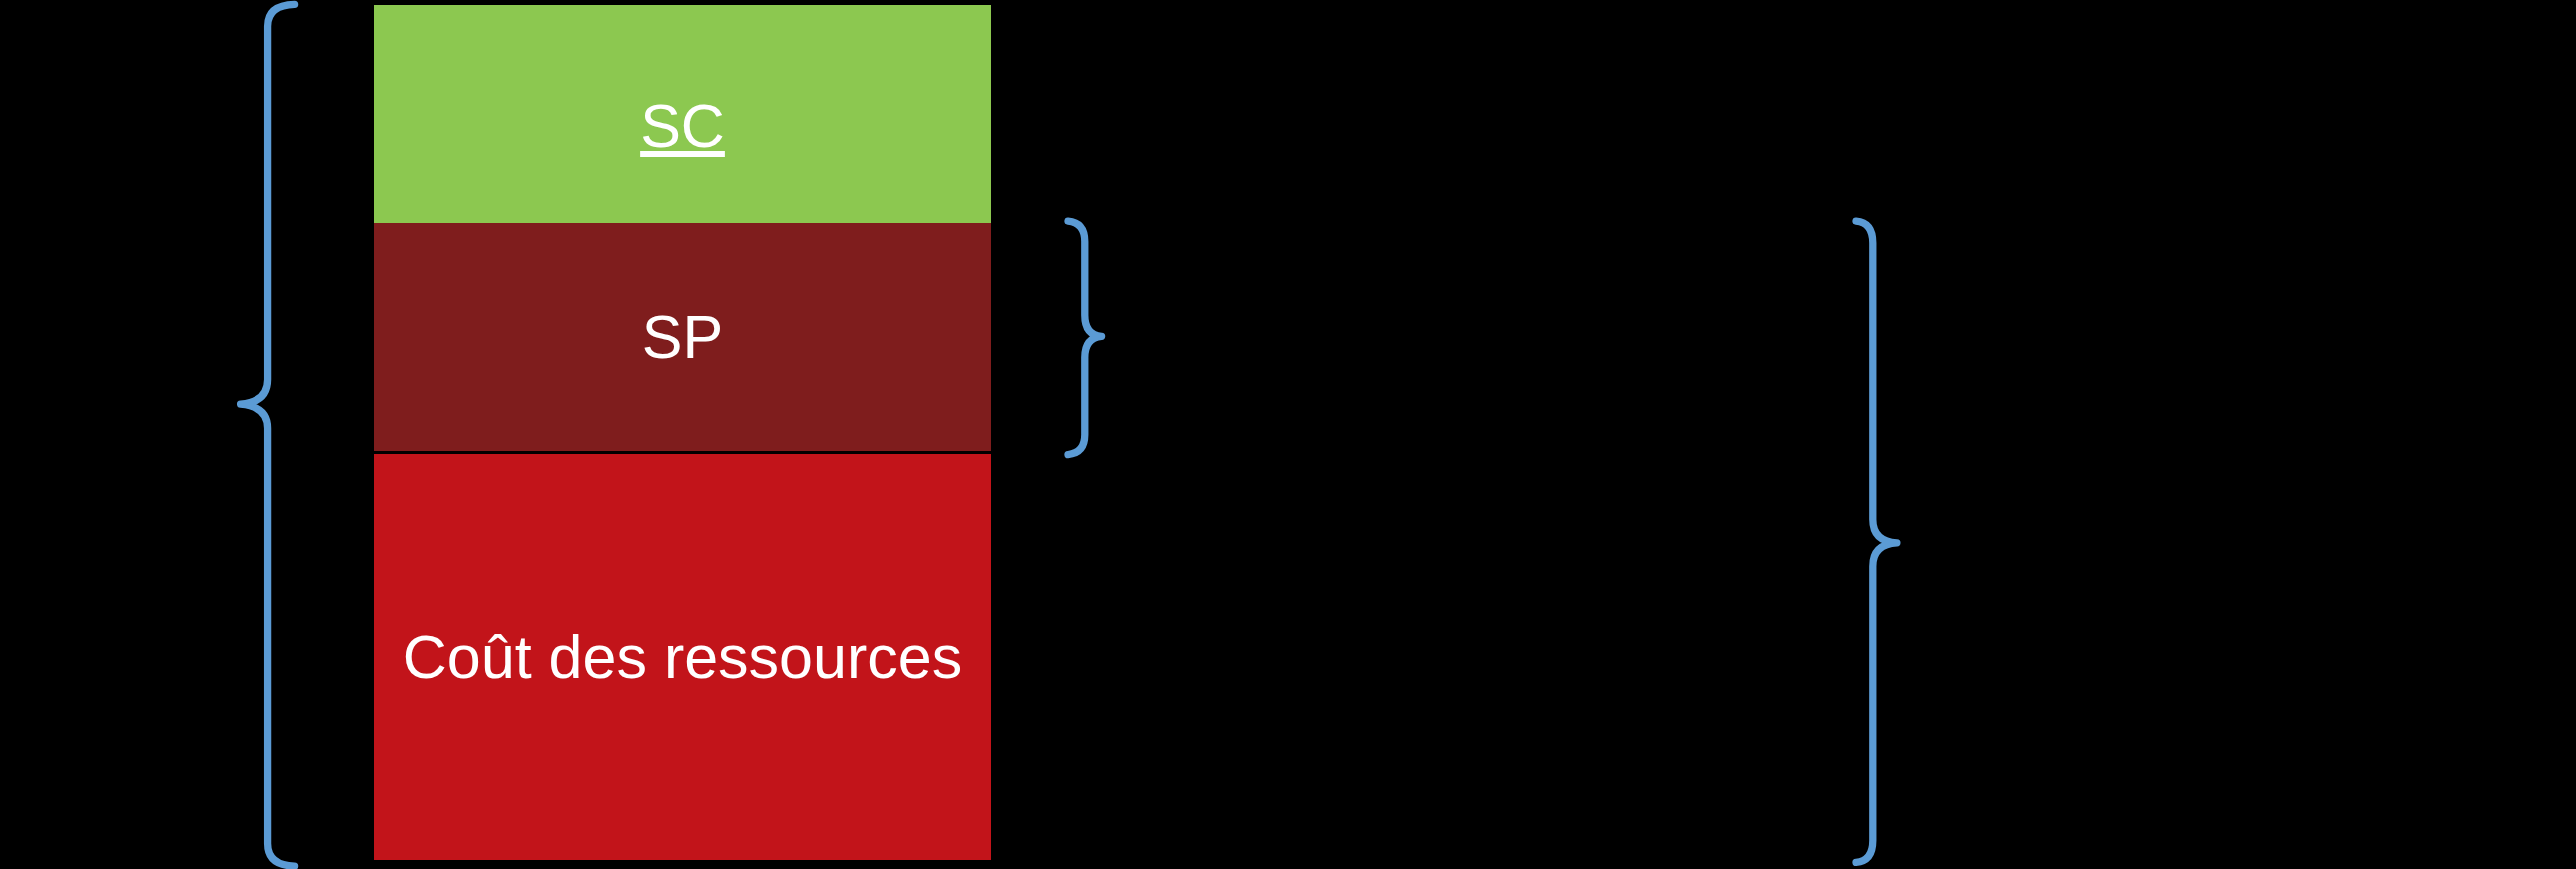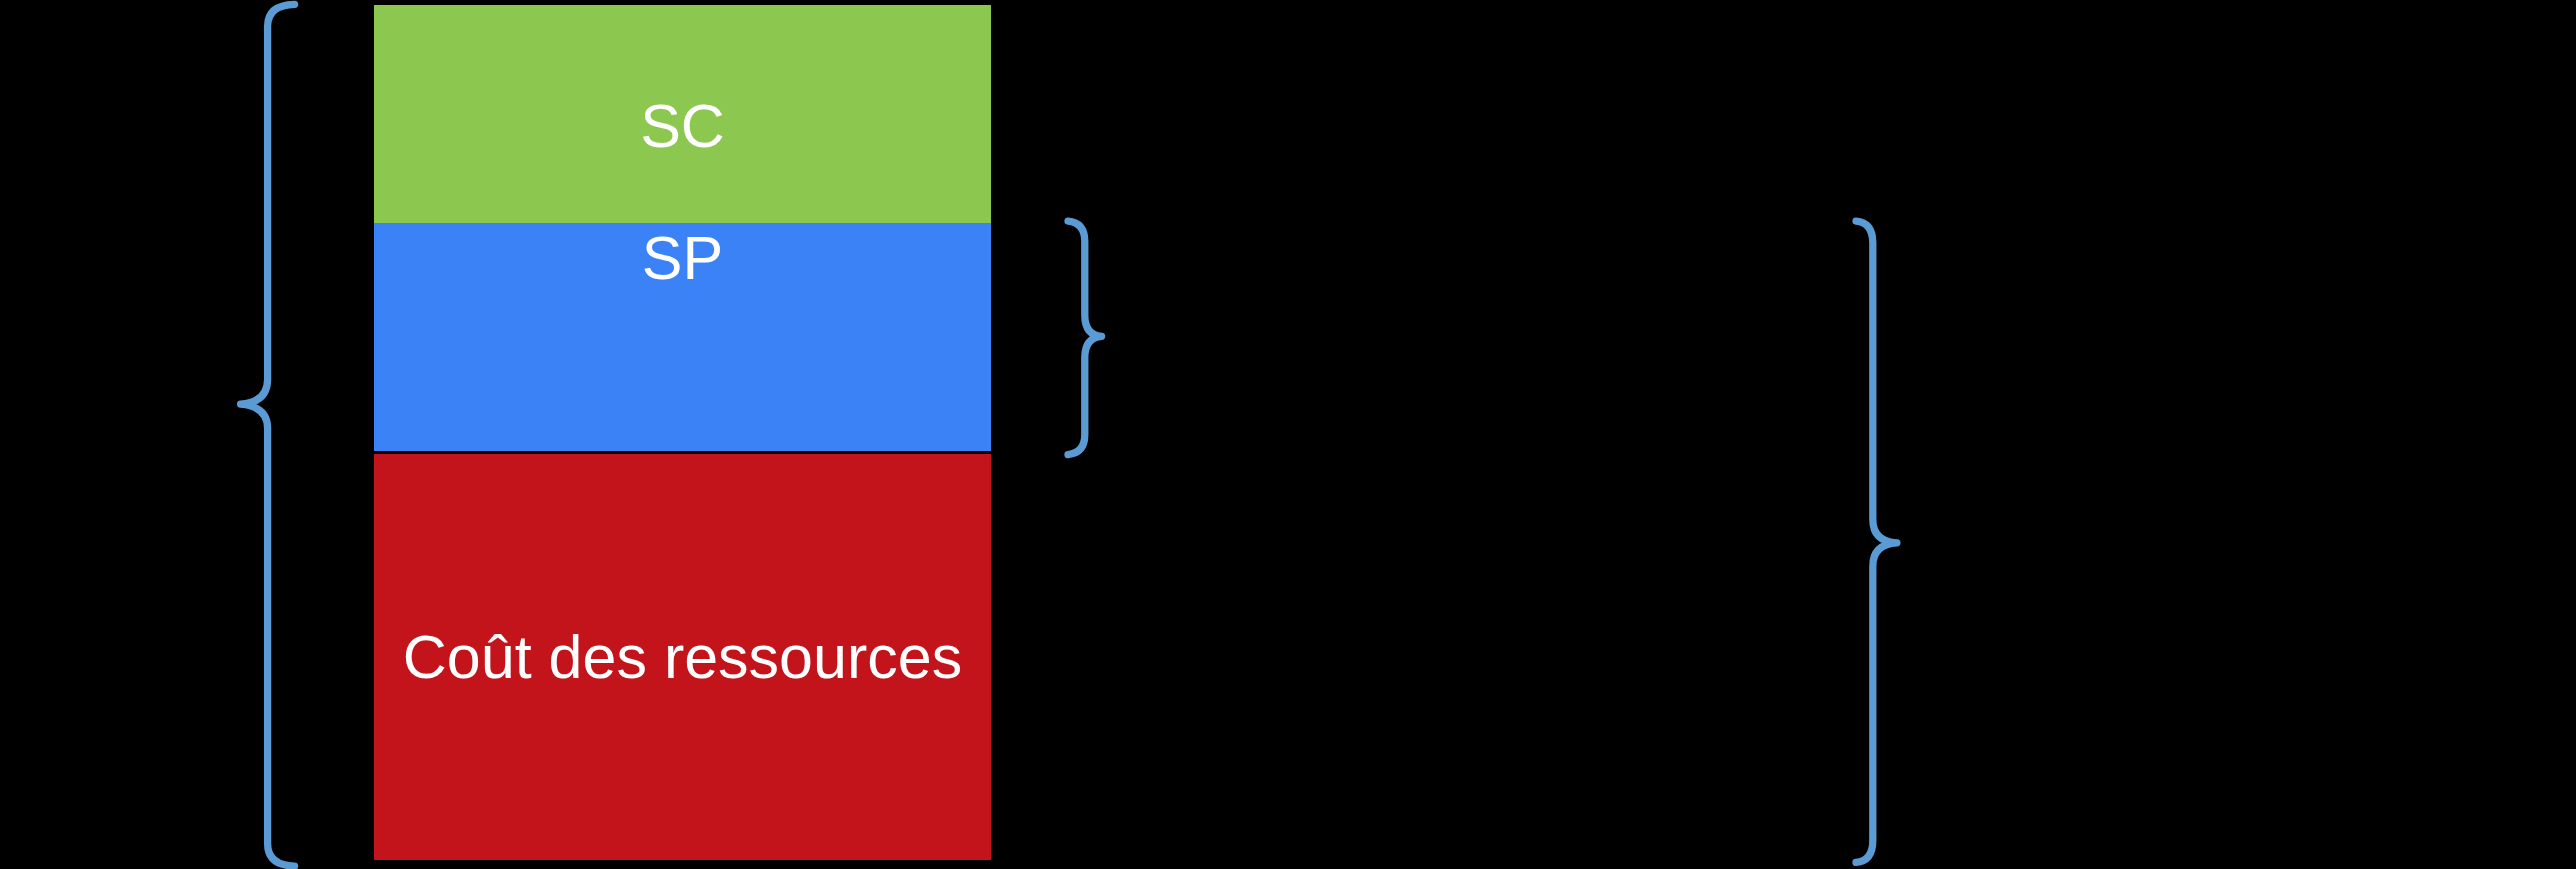--- a/index.html
+++ b/index.html
@@ -25,22 +25,22 @@
     justify-content: center;
     text-align: center;
     color: #FFFFFF;
     font-size: 61px;
     line-height: 71px;
   }
   .box .line {
     display: block;
     white-space: nowrap;
   }
-  #sc-box   { top: 5.1px;   height: 242px; background: #8CC850; }
-  #sp-box   { top: 223px; height: 228px; background: #3b82f6; justify-content: space-between; }
+  #sc-box   { top: 5.1px;   height: 242px; background: #8CC850; text-decoration: underline; }
+  #sp-box   { top: 223px; height: 228px; background: #7f1d1d; }
   #cost-box { top: 454px; height: 406px; background: #C2141A; }
   #brace-layer {
     position: absolute;
     left: 0;
     top: 0;
     width: 2576px;
     height: 869px;
   }
   #brace-layer path {
     fill: none;

